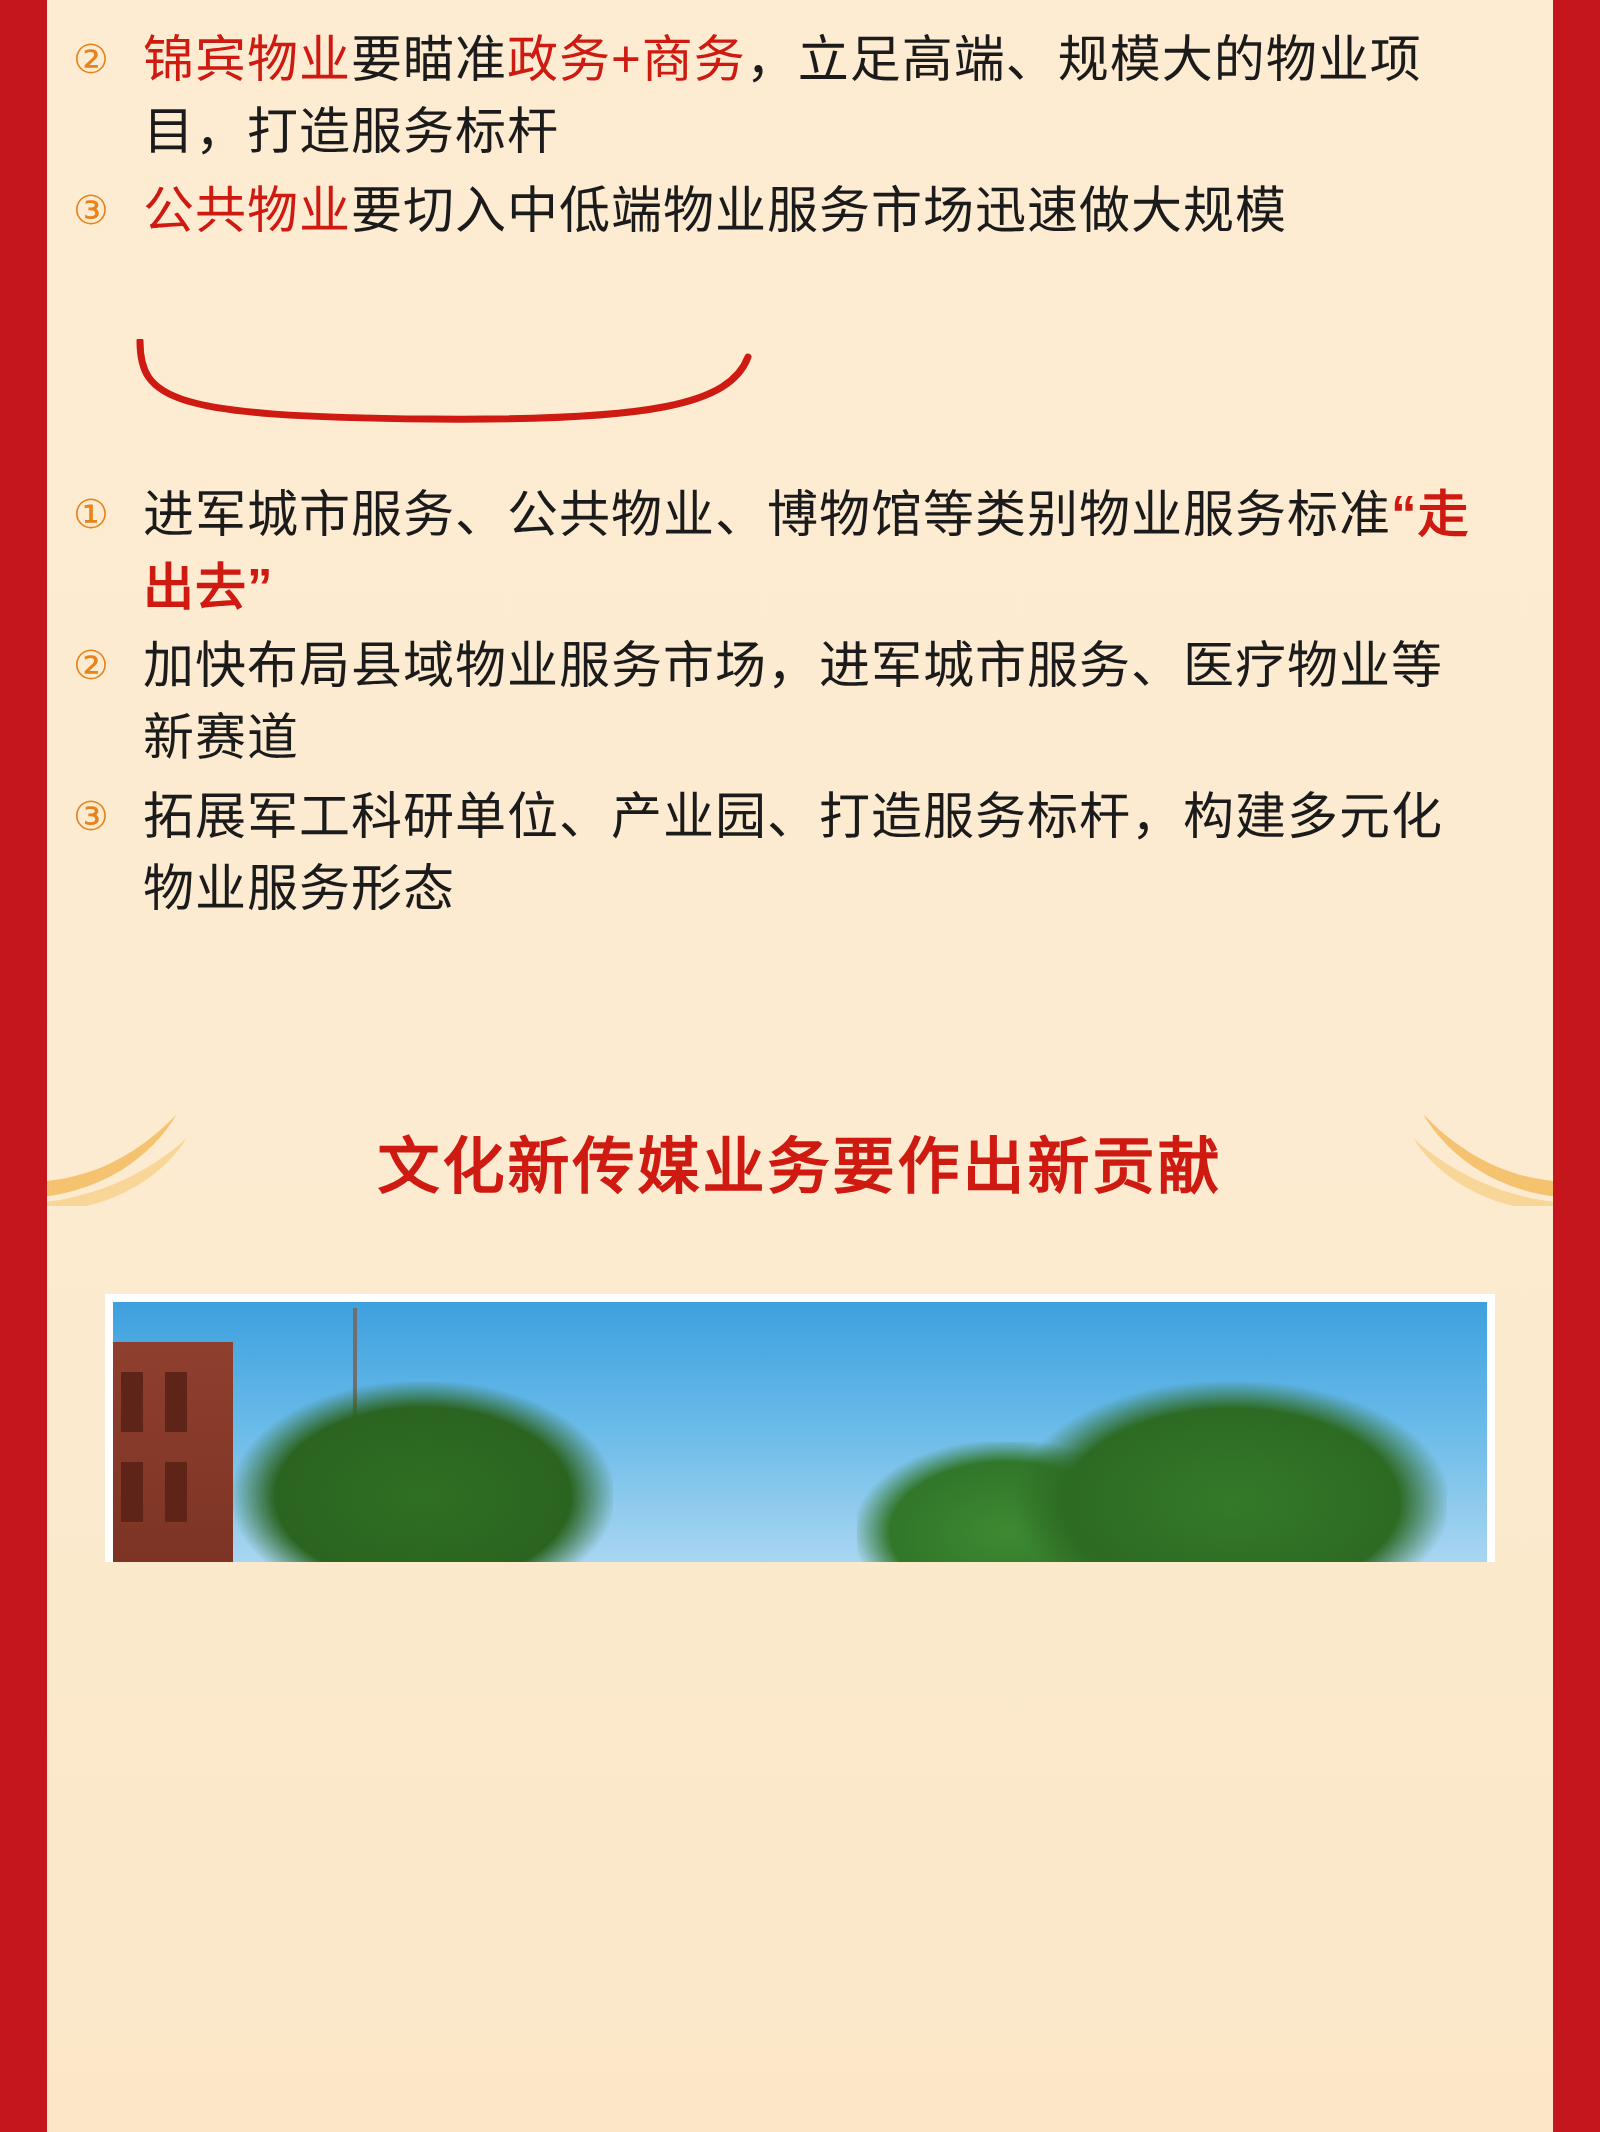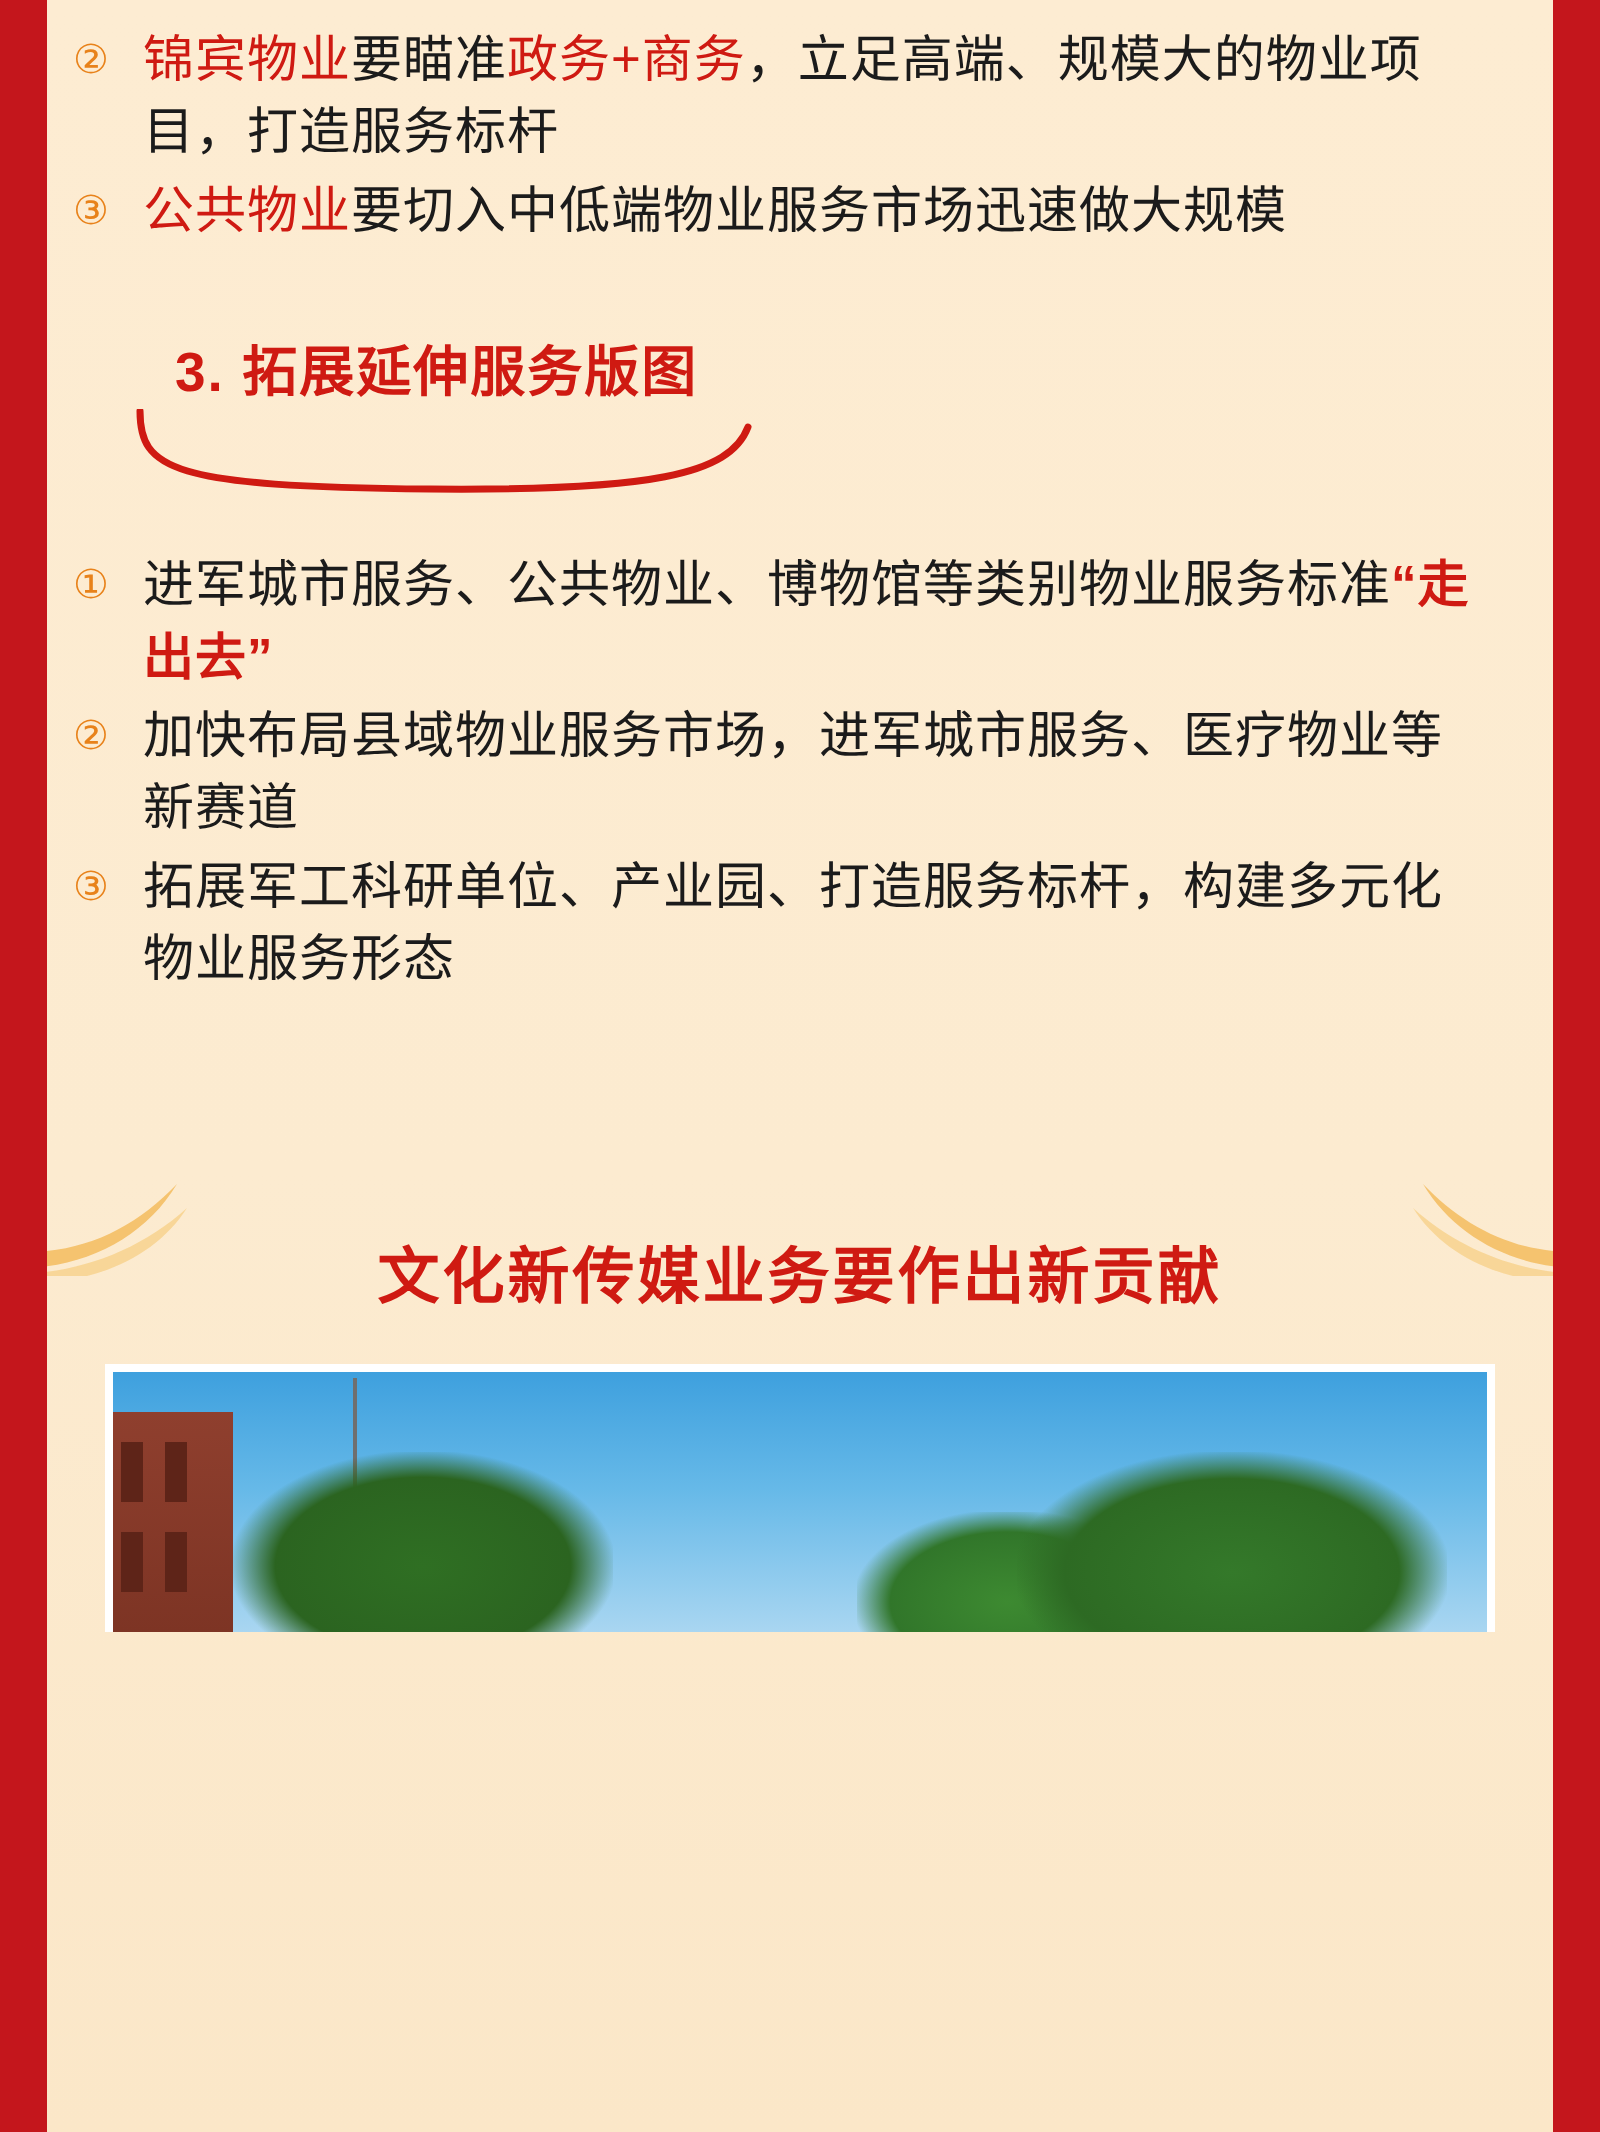--- a/index.html
+++ b/index.html
@@ -71,21 +71,21 @@
     margin-top:4px;
     margin-left:-45px;
   }
 
   
   .banner {
     position:relative;
     margin-top:150px;
     height:170px;
     display:flex;
-    align-items:flex-end;
+    align-items:center;
     justify-content:center;
   }
   .banner h1 {
     font-size:62px;
     font-weight:bold;
     color:#cf1a12;
     letter-spacing:3px;
     z-index:2;
     position:relative;
   }
@@ -157,21 +157,20 @@
       <div class="item">
         <span class="num">③</span>
         <div class="txt">
           <span class="red">公共物业</span><span>要切入中低端物业服务市场迅速做大规模</span>
         </div>
       </div>
 
     </div>
 
     <div class="section-head">
-      <h2>3. 拓展延伸服务版图</h2>
       <svg class="swoosh" width="700" height="86" viewBox="0 0 700 86">
         <path d="M10 2 C10 60, 40 78, 300 80 C520 82, 600 66, 618 18" fill="none" stroke="#cf1a12" stroke-width="7" stroke-linecap="round"></path>
       </svg>
     </div>
 
     <div class="list">
 
       <div class="item">
         <span class="num">①</span>
         <div class="txt">

